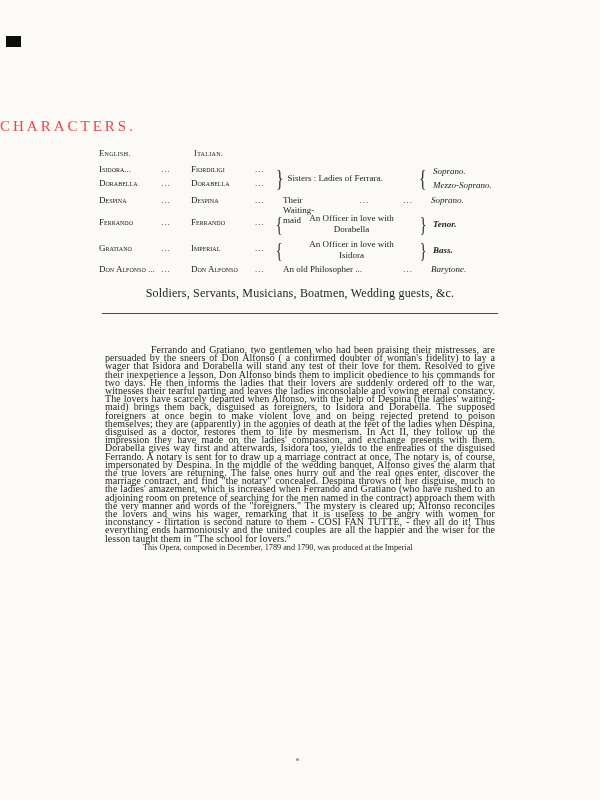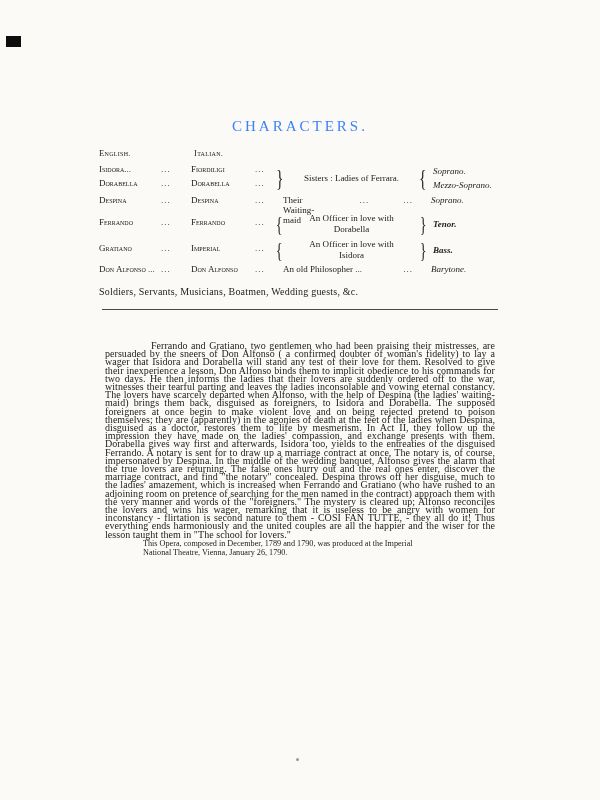--- a/index.html
+++ b/index.html
@@ -17,25 +17,25 @@
     padding-top: 118px;
     overflow: hidden;
   }
   .edge-mark {
     position: absolute;
     left: 6px; top: 36px;
     width: 15px; height: 11px;
     background: #0d0d0d;
   }
   .heading {
-    text-align: center;
+    text-align: left;
     font-weight: normal;
     font-size: 15px;
     letter-spacing: 3px;
-    color: #3b82f6;
+    color: #ef4444;
   }
   .heading.argument-h { margin-top: 14px; }
 
   
   .char-table {
     width: 402px;
     margin: 13px auto 0;
     font-size: 9px;
     color: #222;
   }
@@ -53,43 +53,43 @@
   .group .left { width: 175px; }
   .group .left .crow .c-sep2 { width: 19px; }
   .brace {
     font-size: 24px;
     line-height: 20px;
     transform: scaleX(0.65);
     color: #2a2a2a;
     flex: 0 0 auto;
   }
   .brace.small { font-size: 22px; }
-  .g-desc { flex: 1; text-align: center; padding: 0 2px; }
+  .g-desc { flex: 1; text-align: left; padding: 0 2px; }
   .g-desc-stack { flex: 1; text-align: center; }
   .g-desc-stack div { line-height: 11px; text-align: center; }
   .voices { width: 72px; padding-left: 4px; }
   .voices .v { height: 14px; display: flex; align-items: center; font-style: italic; }
   .voice-single { width: 72px; padding-left: 4px; font-style: italic; font-weight: bold; }
 
   .crow.single { margin-top: 3px; }
   .dcell {
     width: 153px;
     display: flex;
     justify-content: space-between;
     padding: 0 14px 0 9px;
     gap: 34px;
   }
   .dcell .dots { letter-spacing: 1px; }
   .row-voice { width: 72px; padding-left: 4px; font-style: italic; }
 
   .group { margin-top: 4px; }
   .char-footer {
-    text-align: left;
+    text-align: center;
     margin-top: 8px;
-    font-size: 10px;
+    font-size: 12px;
     letter-spacing: 0.2px;
   }
 
   .rule {
     width: 396px;
     margin: 12px auto 0;
     border: none;
     border-top: 1px solid #4a4a4a;
   }
 
@@ -224,17 +224,16 @@
     <div class="char-footer">Soldiers, Servants, Musicians, Boatmen, Wedding guests, &amp;c.</div>
   </div>
 
   <hr class="rule">
 
 
   <div class="argument-body">Ferrando and Gratiano, two gentlemen who had been praising their mistresses, are persuaded by the sneers of Don Alfonso ( a confirmed doubter of woman's fidelity) to lay a wager that Isidora and Dorabella will stand any test of their love for them. Resolved to give their inexperience a lesson, Don Alfonso binds them to implicit obedience to his commands for two days. He then informs the ladies that their lovers are suddenly ordered off to the war, witnesses their tearful parting and leaves the ladies inconsolable and vowing eternal constancy. The lovers have scarcely departed when Alfonso, with the help of Despina (the ladies' waiting-maid) brings them back, disguised as foreigners, to Isidora and Dorabella. The supposed foreigners at once begin to make violent love and on being rejected pretend to poison themselves; they are (apparently) in the agonies of death at the feet of the ladies when Despina, disguised as a doctor, restores them to life by mesmerism. In Act II, they follow up the impression they have made on the ladies' compassion, and exchange presents with them. Dorabella gives way first and afterwards, Isidora too, yields to the entreaties of the disguised Ferrando. A notary is sent for to draw up a marriage contract at once. The notary is, of course, impersonated by Despina. In the middle of the wedding banquet, Alfonso gives the alarm that the true lovers are returning. The false ones hurry out and the real ones enter, discover the marriage contract, and find "the notary" concealed. Despina throws off her disguise, much to the ladies' amazement, which is increased when Ferrando and Gratiano (who have rushed to an adjoining room on pretence of searching for the men named in the contract) approach them with the very manner and words of the "foreigners." The mystery is cleared up; Alfonso reconciles the lovers and wins his wager, remarking that it is useless to be angry with women for inconstancy - flirtation is second nature to them - COSI FAN TUTTE, - they all do it! Thus everything ends harmoniously and the united couples are all the happier and the wiser for the lesson taught them in "The school for lovers."</div>
 
   <div class="prod-note">
     <div>This Opera, composed in December, 1789 and 1790, was produced at the Imperial</div>
-    <div>National Theatre, Vienna, January 26, 1790.</div>
   </div>
 
   <div class="printer-dot"></div>
 </div>
 
 </body></html>

